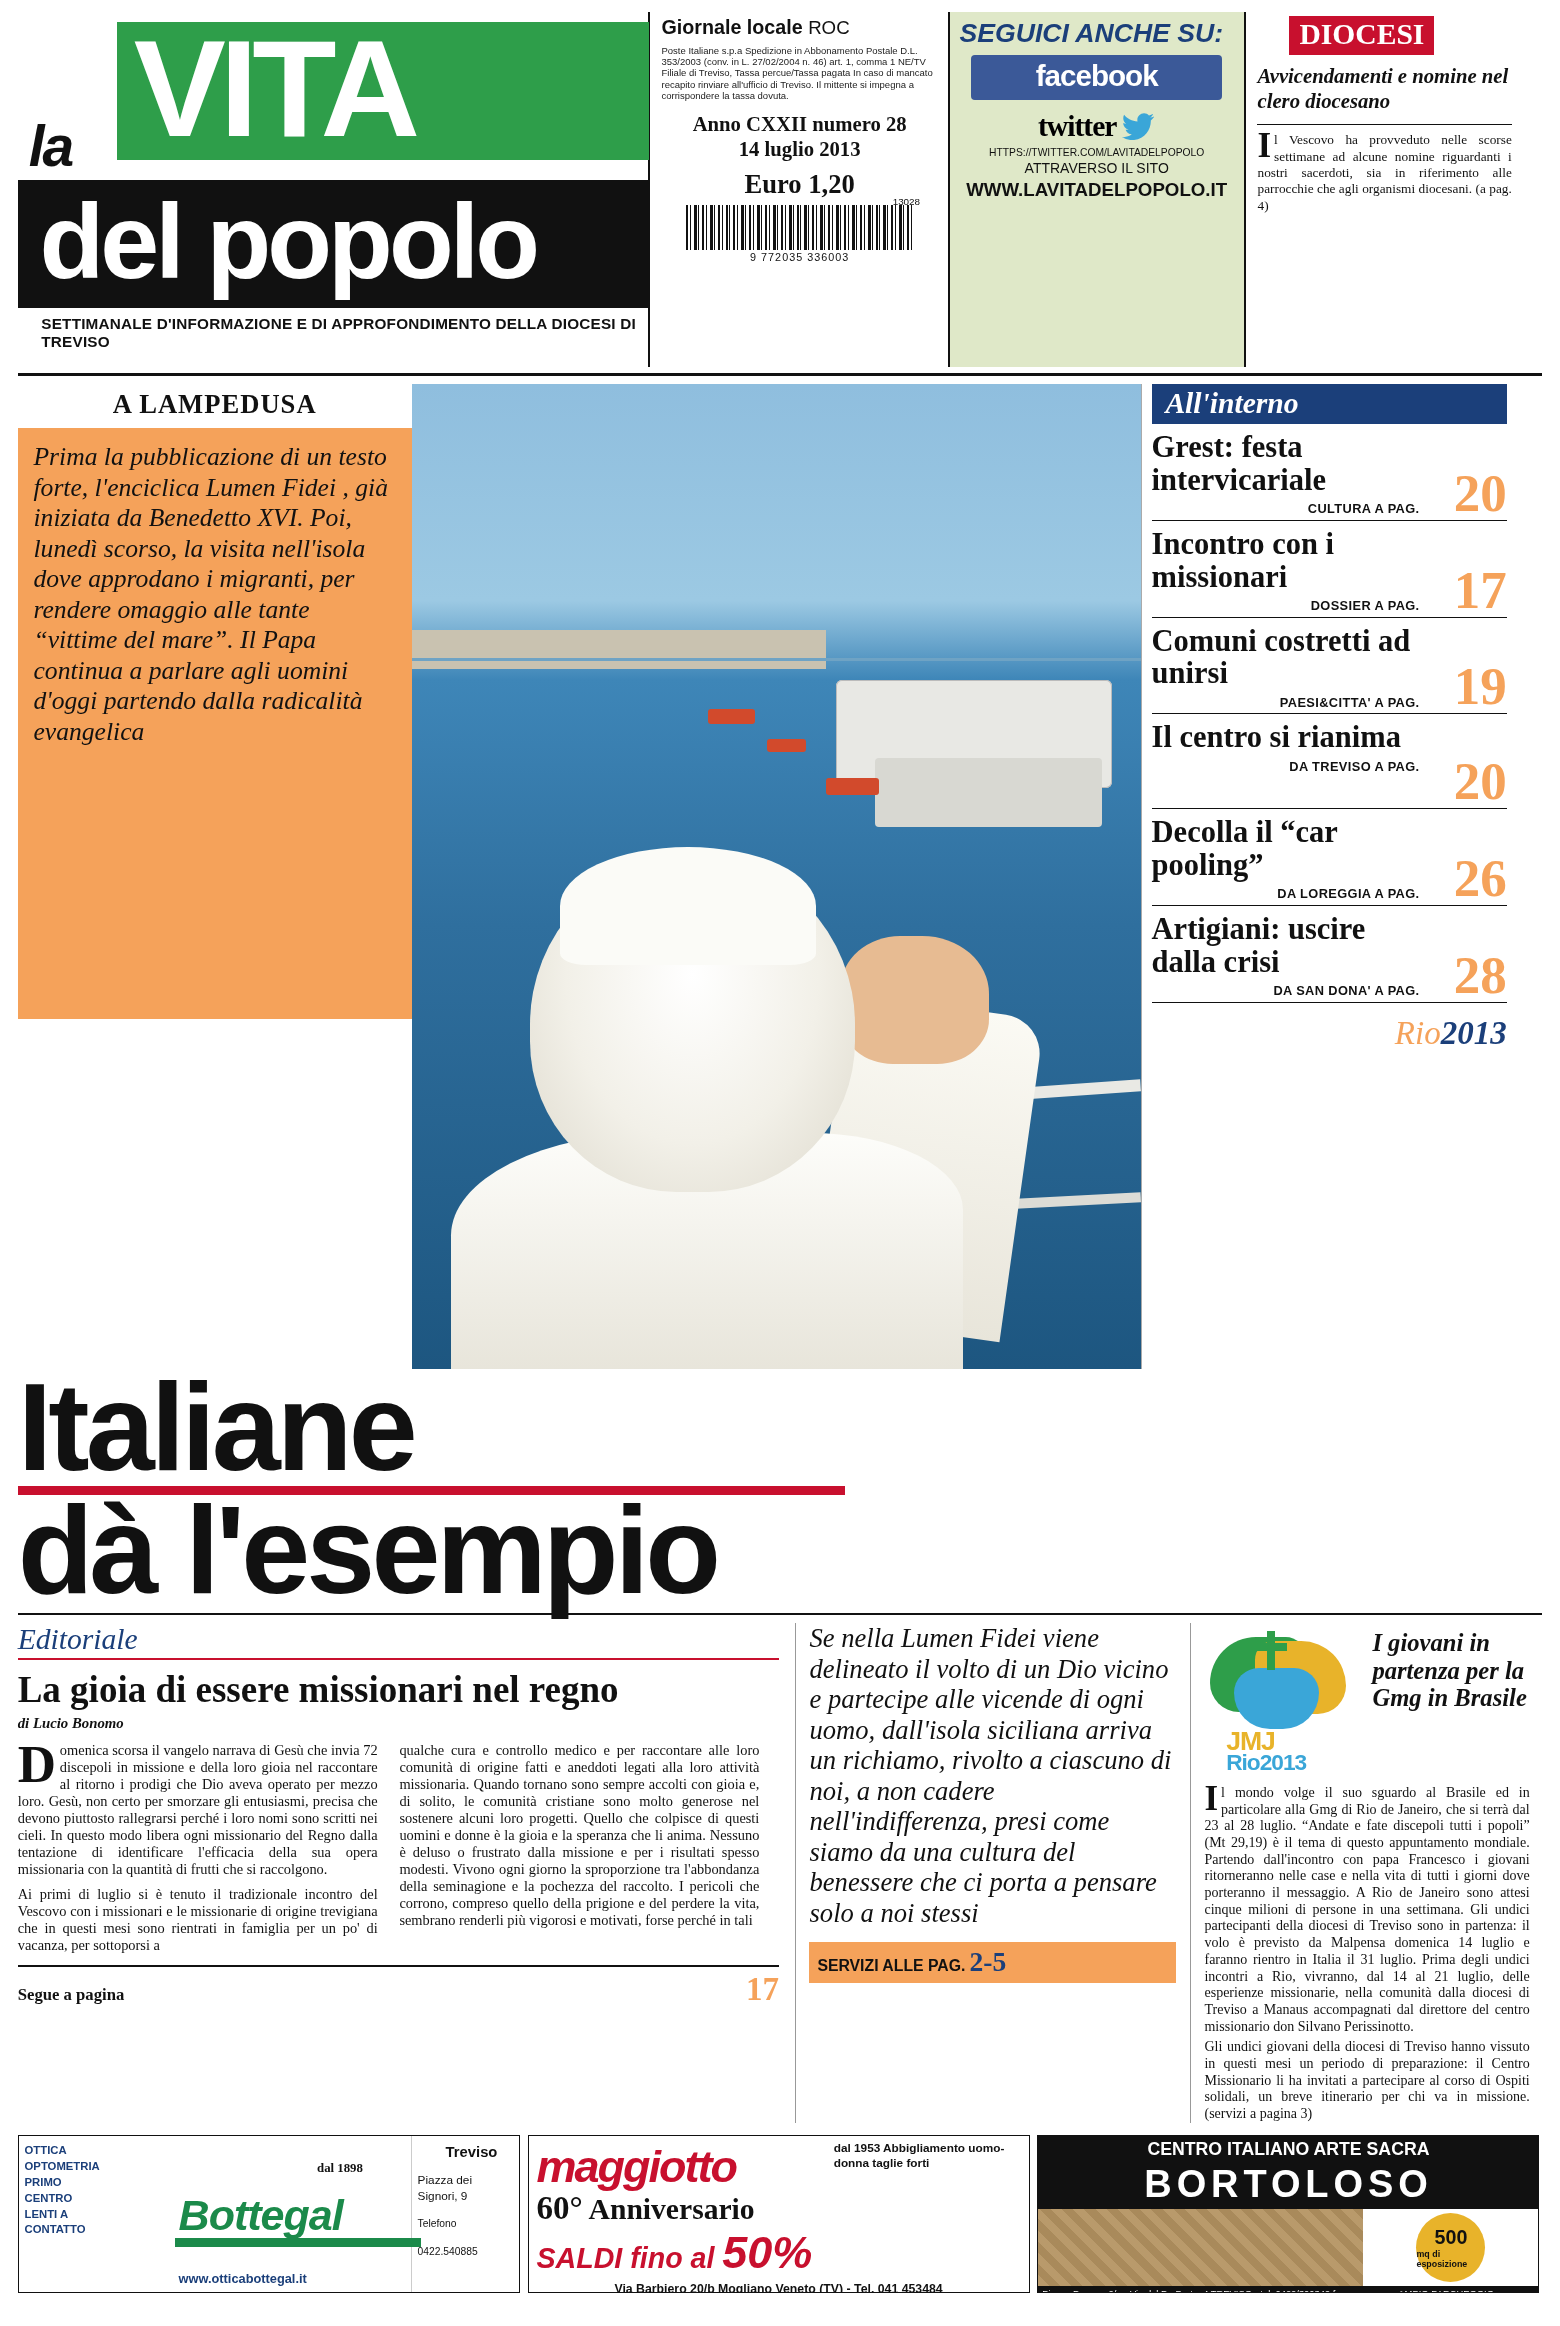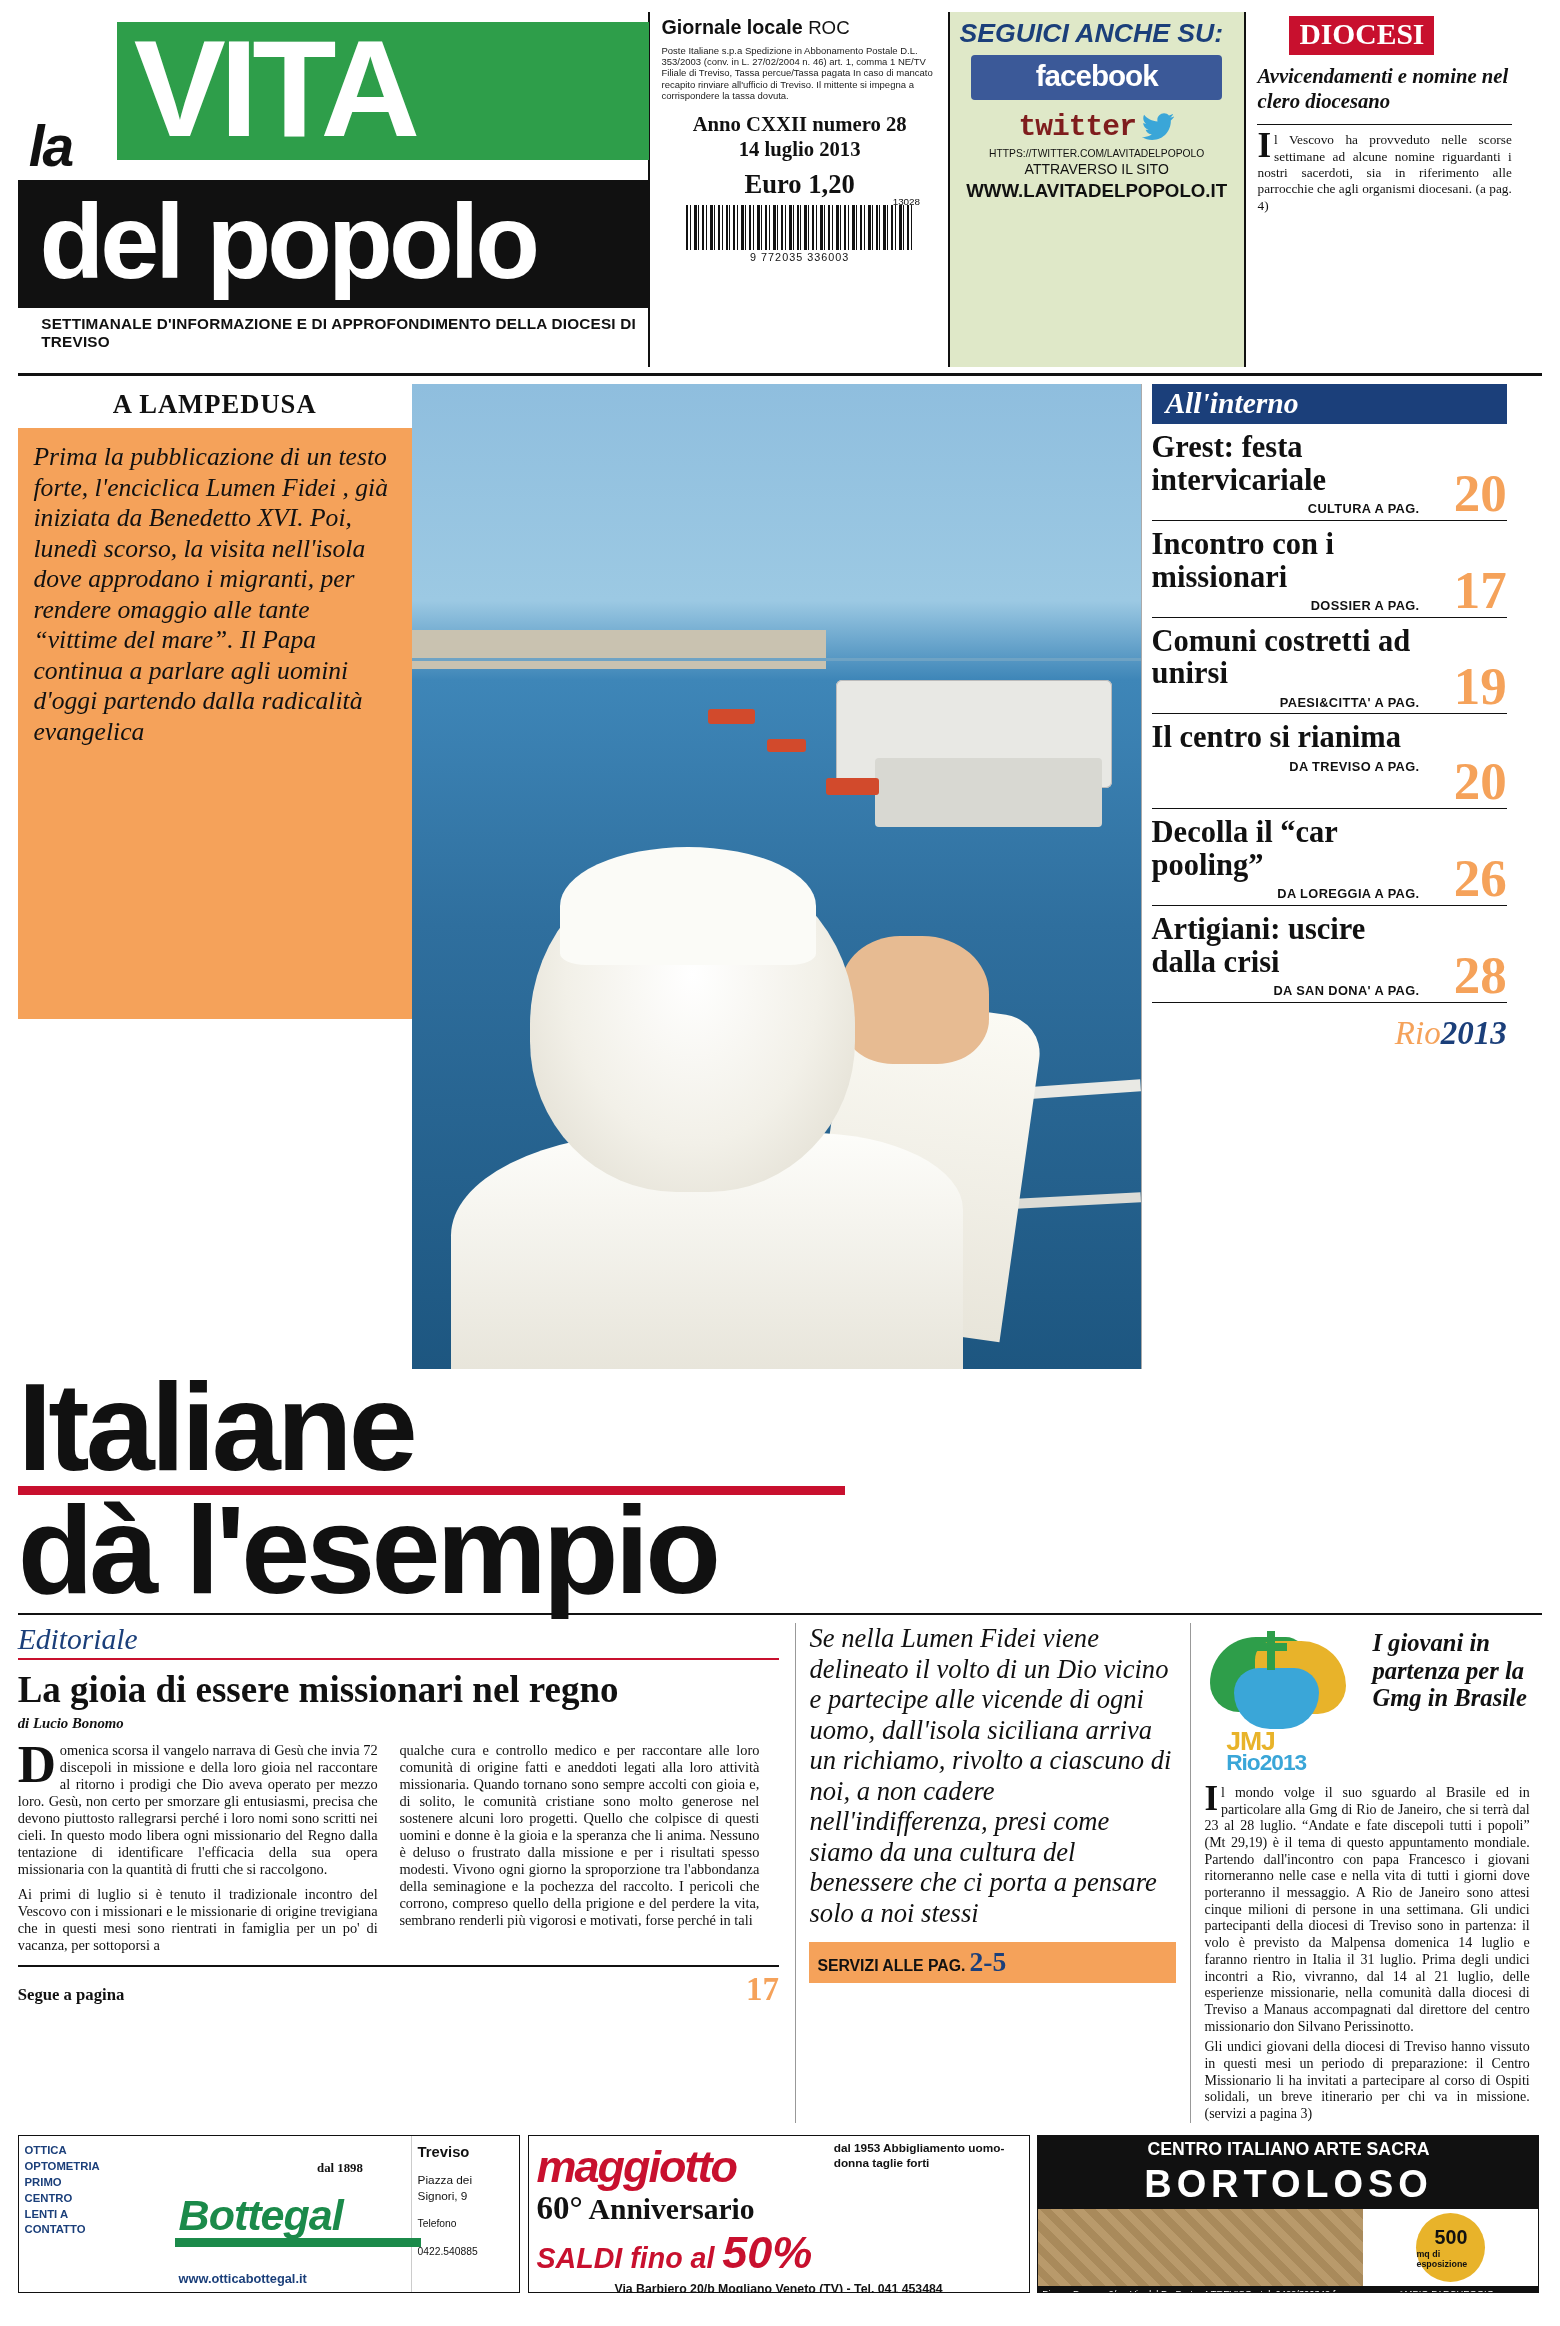--- a/index.html
+++ b/index.html
@@ -171,24 +171,24 @@
     letter-spacing: -1px;
     padding: 3.9px 0 6.9px;
     margin: 0 11.8px;
     border-radius: 3.9px;
   }
   .tw-row {
     display:flex; align-items:center; justify-content:center;
     margin-top: 9.9px;
   }
   .tw-txt {
-    font-family: Liberation Mono, monospace;
+    font-family: Liberation Serif, serif;
     font-weight: bold;
     font-size: 29.6px;
-    color: #7f1d1d;
+    color: #000000;
     letter-spacing: -1px;
   }
   .tw-bird { margin-left: 5.9px; }
   .tw-url {
     font-family: "Liberation Sans", sans-serif;
     font-size: 10.3px;
     margin-top: 3.9px;
     color: #111;
   }
   .attraverso {
@@ -547,21 +547,21 @@
     letter-spacing: -1px;
     position:absolute; left: 9.9px; top: 55px;
   }
   .bottegal-bar { position:absolute; left: 5.9px; top: 102px; width: 246px; height: 9.9px; background:#1b8a4a;}
   .dal1898 { position:absolute; right: 15.8px; top: 25.6px; font-family:"Liberation Serif",serif; font-size: 12.8px; font-weight:bold;}
   .ad1-url { position:absolute; left: 9.9px; bottom: 5.9px; font-family:"Liberation Sans",sans-serif; font-size: 12.8px; font-weight:bold; color:#1b3f7a;}
   .ad1-right {
     width: 108px; border-left: 1px solid #ccc; padding: 9.9px 5.9px;
     font-family: "Liberation Sans", sans-serif; font-size: 11.8px; line-height: 15.8px;
   }
-  .ad1-right .city { font-weight: bold; font-size: 14.8px; margin-bottom: 11.8px;}
+  .ad1-right .city { font-weight: bold; font-size: 14.8px; margin-bottom: 11.8px; margin-left: 28px;}
   .ad1-right .tel { font-size: 10.3px; margin-top: 11.8px; }
 
   .ad2 { width: 502px; background: #fff; padding: 5.9px 7.9px; }
   .maggiotto {
     font-family: "Liberation Sans", sans-serif;
     font-weight: bold; font-style: italic;
     font-size: 45px; color: #c8102e; letter-spacing: -2px;
   }
   .mag-top-right {
     font-family: "Liberation Sans", sans-serif;

